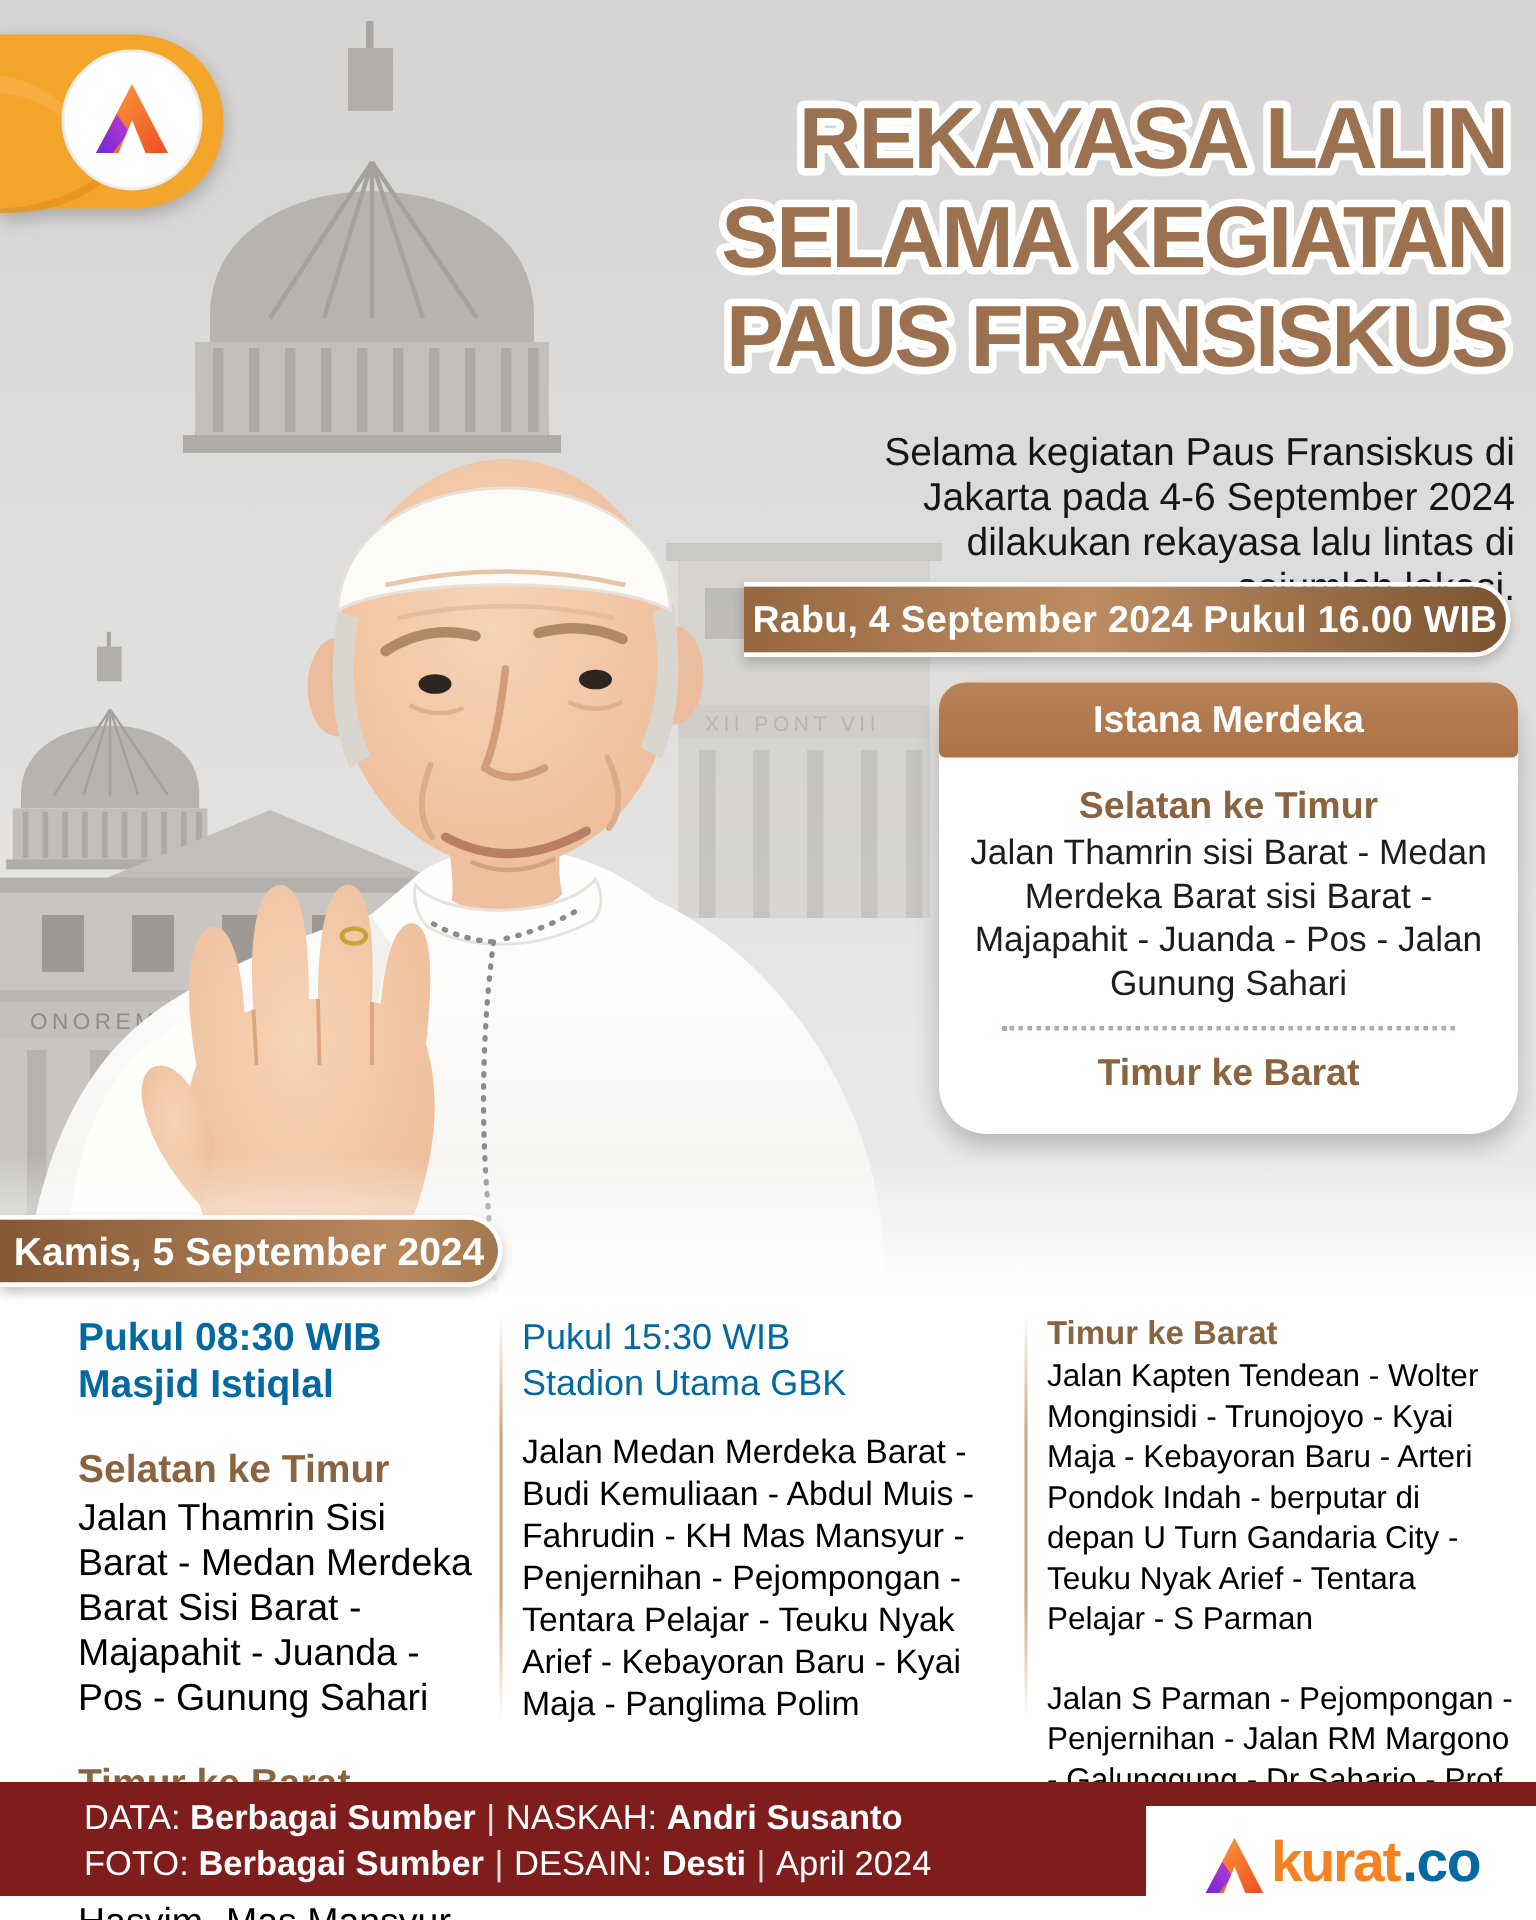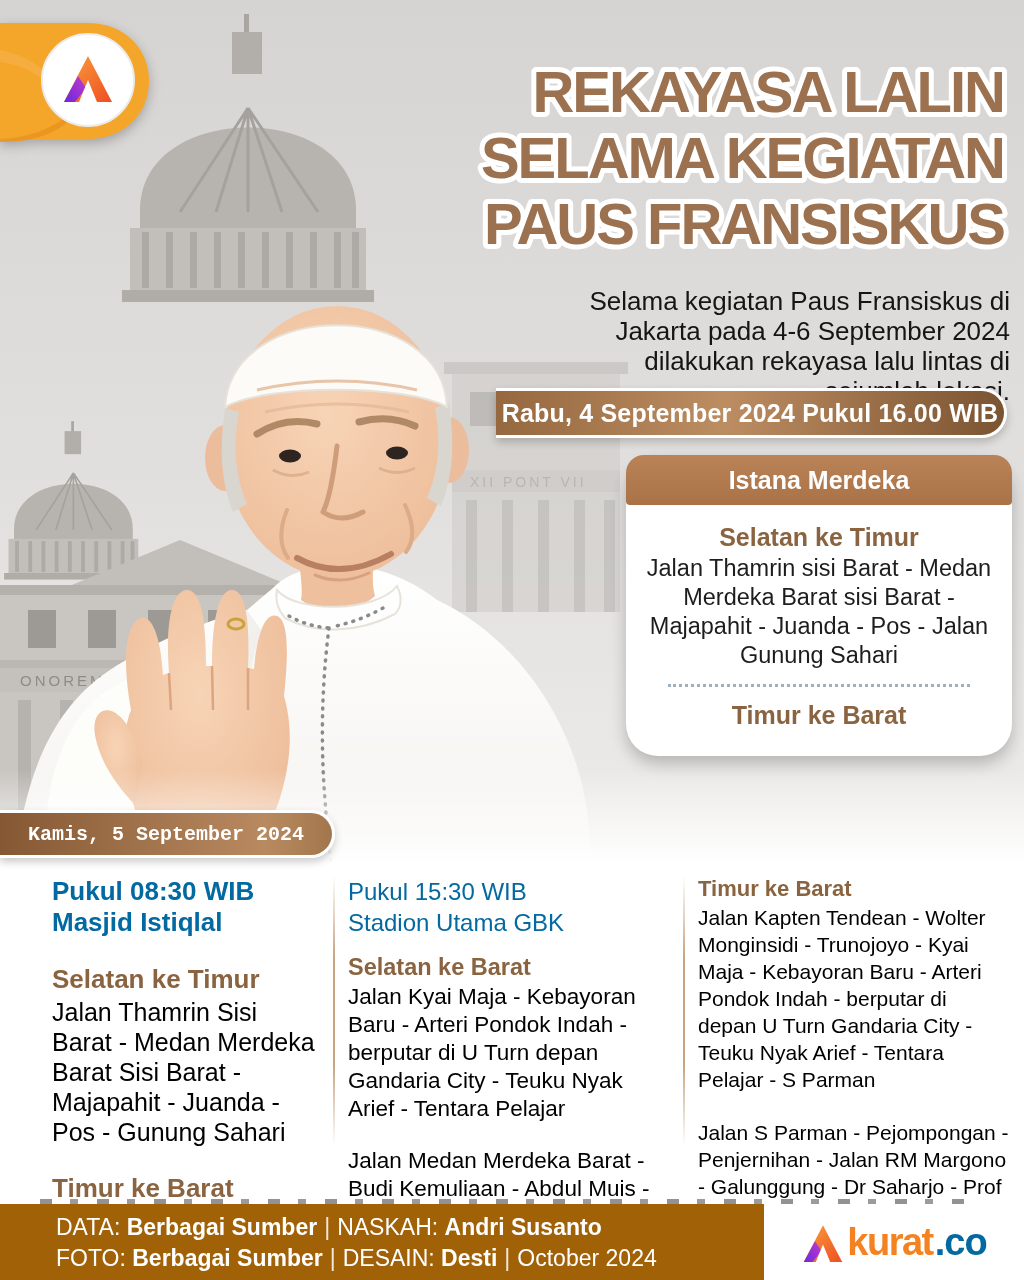--- a/index.html
+++ b/index.html
@@ -24,21 +24,21 @@
   
   #intro{position:absolute;right:14px;top:260px;width:470px;z-index:4;
     text-align:right;font-size:26px;line-height:30px;color:#151515;font-weight:500;}
   
   .banner{position:absolute;display:flex;align-items:center;justify-content:center;
     color:#fff;font-weight:bold;border:3px solid #fff;border-left:none;
     box-shadow:0 4px 8px rgba(0,0,0,.2);z-index:5;}
   #banner1{left:496px;top:388px;width:508px;height:44px;border-radius:0 26px 26px 0;
     background:linear-gradient(90deg,#96683f 0%,#bd8d62 45%,#7b5431 100%);font-size:25px;letter-spacing:.2px;}
   #banner2{left:0;top:810px;width:332px;height:42px;border-radius:0 24px 24px 0;
-    background:linear-gradient(90deg,#855834 0%,#b98a60 80%,#a2764c 100%);font-size:20px;font-family:Liberation Mono, monospace;}
+    background:linear-gradient(90deg,#855834 0%,#b98a60 80%,#a2764c 100%);font-size:26px;}
   
   #card{position:absolute;left:626px;top:455px;width:386px;z-index:5;border-radius:32px;
     background:#fff;box-shadow:0 8px 16px rgba(0,0,0,.22);}
   #card .hdr{height:50px;border-radius:18px 18px 4px 4px;display:flex;align-items:center;justify-content:center;
     background:linear-gradient(180deg,#b98257,#a97247);color:#fff;font-weight:bold;font-size:25px;}
   #card .bd{padding:18px 12px 24px;text-align:center;}
   #card h3{margin:0 0 2px;font-size:25px;color:#8a6440;}
   #card p{margin:0;font-size:23.5px;line-height:29px;color:#1d1d1d;}
   #card .dots{border:none;border-top:3px dotted #9fb0bc;margin:14px 30px;}
   
@@ -54,21 +54,21 @@
   #col1 h4{font-size:26px;} #col1 p{font-size:25px;line-height:30px;}
   #col1 .sec{margin-bottom:26px;}
   #col2 .time{font-size:24px;line-height:31px;margin-bottom:16px;font-weight:normal;}
   #col2 h4{font-size:23.5px;} #col2 p{font-size:22.5px;line-height:28px;}
   #col2 .sec{margin-bottom:24px;}
   #col3 h4{font-size:22px;} #col3 p{font-size:21px;line-height:27px;}
   #col3 .sec{margin-bottom:26px;}
   
   #cliptext{position:absolute;left:40px;bottom:76px;width:940px;height:5px;z-index:5;opacity:.55;
     background:repeating-linear-gradient(90deg,#3a3a3a 0 12px,transparent 12px 30px,#4a4a4a 30px 38px,transparent 38px 57px);}
-  #footer{position:absolute;left:0;bottom:0;width:1024px;height:76px;background:#a16207;z-index:6;
+  #footer{position:absolute;left:0;bottom:16px;width:1024px;height:76px;background:#7f1d1d;z-index:6;
     color:#fff;display:flex;flex-direction:column;justify-content:center;padding-left:56px;box-sizing:border-box;gap:5px;}
   #footer .fline{font-size:23px;line-height:26px;font-weight:400;}
   #footer b{font-weight:bold;}
   #footer .sep{opacity:.85;padding:0 7px;font-weight:300;}
   #logopanel{position:absolute;right:0;bottom:0;width:260px;height:76px;background:#ffffff;z-index:7;
     display:flex;align-items:center;justify-content:center;gap:2px;}
   #logopanel .kurat{font-size:38px;font-weight:800;color:#f58220;letter-spacing:-1.5px;}
   #logopanel .co{font-size:38px;font-weight:800;color:#0369a1;letter-spacing:-1px;}
 </style>
 </head>
@@ -267,24 +267,20 @@
       <p>Jalan HOS Cokroaminoto - Wahid Hasyim- Mas Mansyur</p>
     </div>
   </div>
 
   <div class="col" id="col2">
     <div class="time">
       <div>Pukul 15:30 WIB</div>
       <div>Stadion Utama GBK</div>
     </div>
     <div class="sec">
-      <h4>Selatan ke Barat</h4>
-      <p>Jalan Kyai Maja - Kebayoran Baru - Arteri Pondok Indah - berputar di U Turn depan Gandaria City - Teuku Nyak Arief - Tentara Pelajar</p>
-    </div>
-    <div class="sec">
       <p>Jalan Medan Merdeka Barat - Budi Kemuliaan - Abdul Muis - Fahrudin - KH Mas Mansyur - Penjernihan - Pejompongan - Tentara Pelajar - Teuku Nyak Arief - Kebayoran Baru - Kyai Maja - Panglima Polim</p>
     </div>
   </div>
 
   <div class="col" id="col3">
     <div class="sec">
       <h4>Timur ke Barat</h4>
       <p>Jalan Kapten Tendean - Wolter Monginsidi - Trunojoyo - Kyai Maja - Kebayoran Baru - Arteri Pondok Indah - berputar di depan U Turn Gandaria City - Teuku Nyak Arief - Tentara Pelajar - S Parman</p>
     </div>
     <div class="sec">
@@ -299,21 +295,21 @@
 
 <div id="footer">
   <div class="fline">
     <span>DATA:</span>
     <b>Berbagai Sumber</b><span class="sep">|</span><span>NASKAH:</span>
     <b>Andri Susanto</b>
   </div>
   <div class="fline">
     <span>FOTO:</span>
     <b>Berbagai Sumber</b><span class="sep">|</span><span>DESAIN:</span>
-    <b>Desti</b><span class="sep">|</span><span>October 2024</span>
+    <b>Desti</b><span class="sep">|</span><span>April 2024</span>
   </div>
 </div>
 
 <div id="logopanel">
   <svg width="44" height="40" viewBox="0 0 48 50" aria-hidden="true">
     <polygon points="24,4 48,50 0,50" fill="url(#ag)"></polygon>
     <polygon points="0,50 14,24 22,36 11,50" fill="url(#pg)"></polygon>
     <polygon points="24,28 33,50 15,50" fill="#ffffff"></polygon>
   </svg>
     <span class="kurat">kurat</span>

